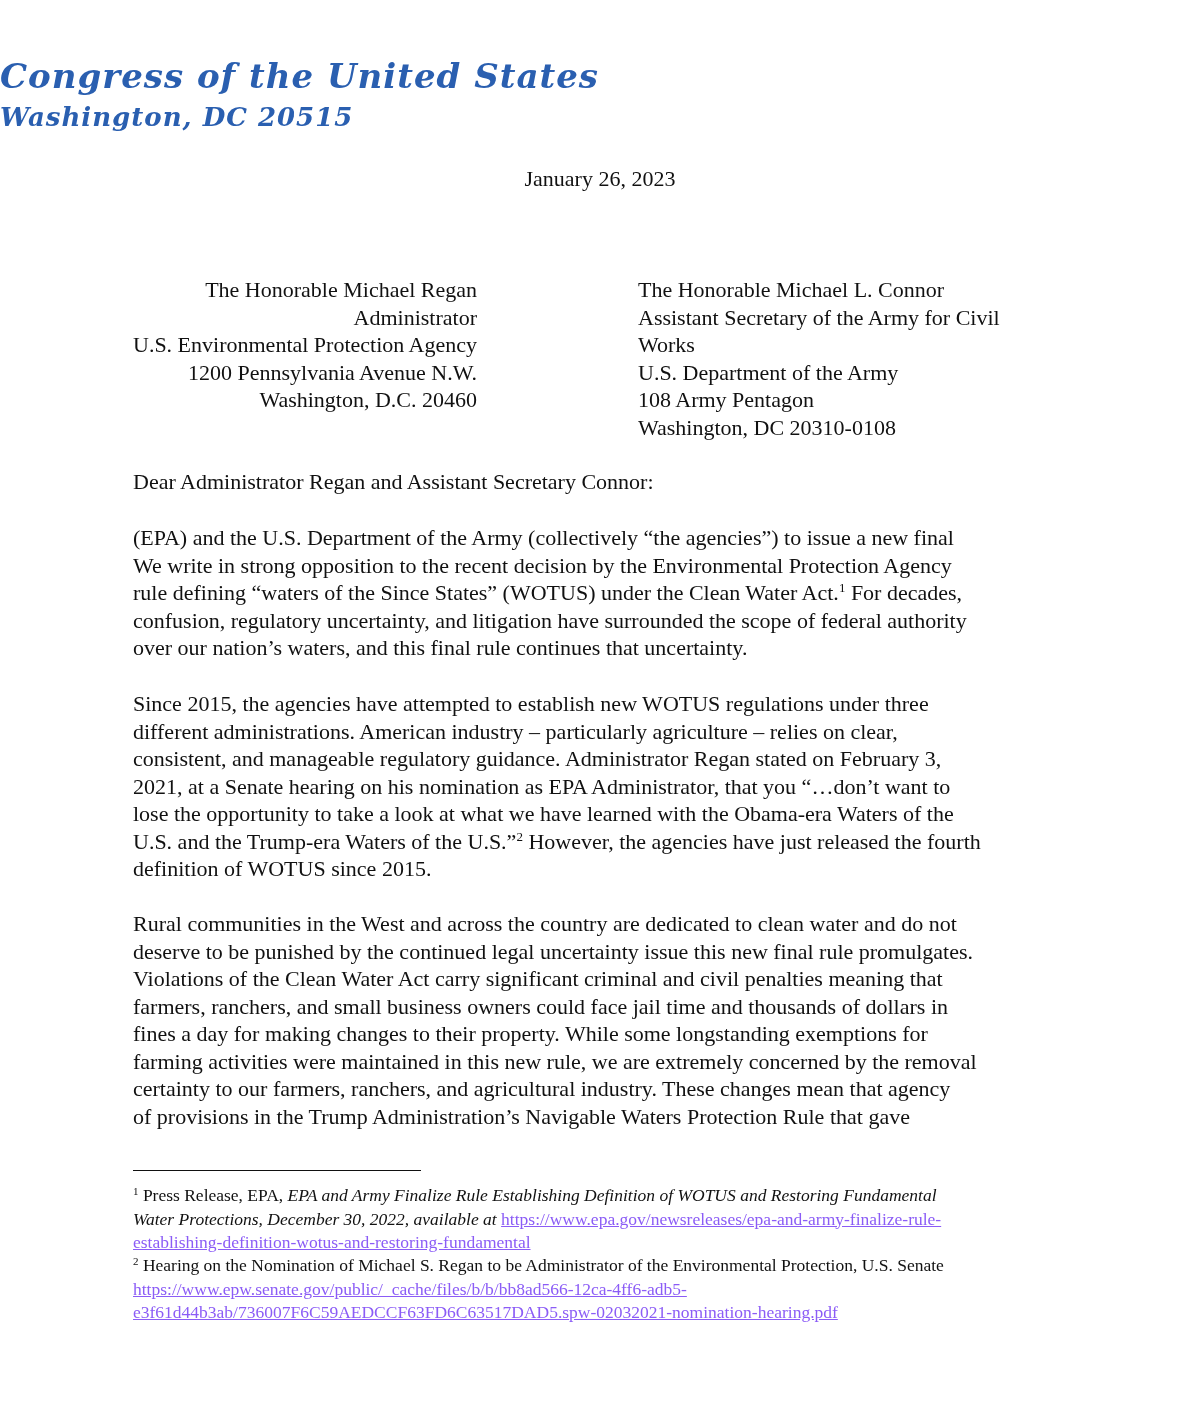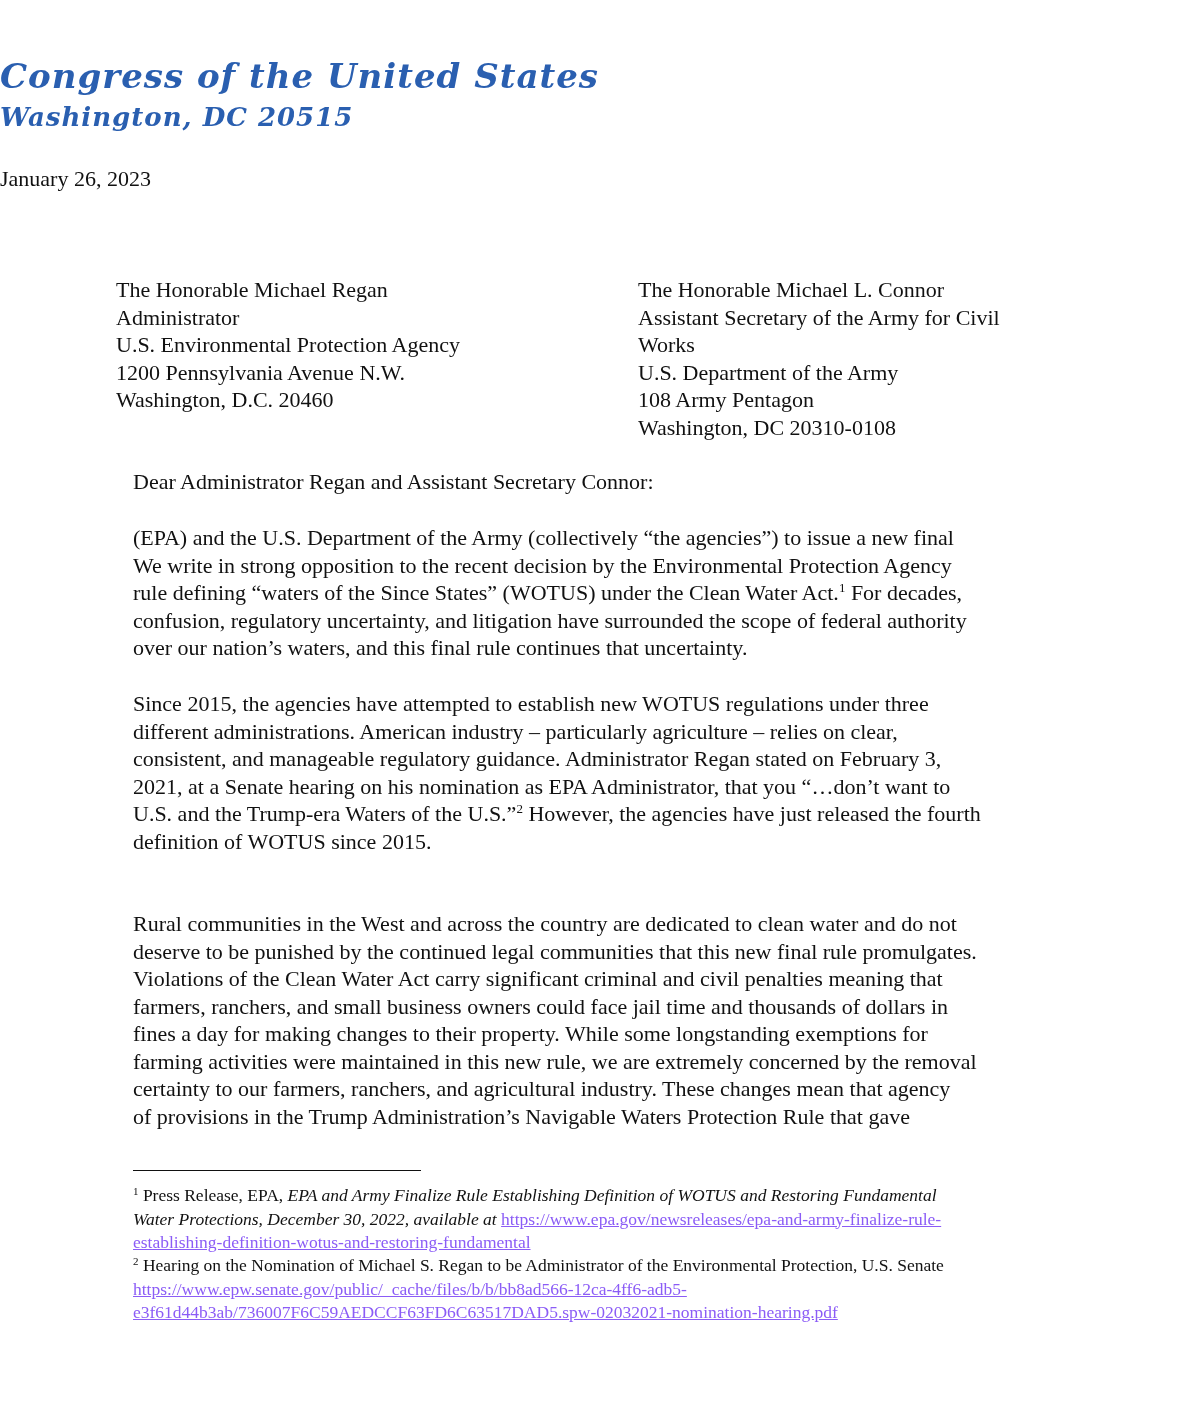--- a/index.html
+++ b/index.html
@@ -37,31 +37,31 @@
     .lh-sub {
       top: 102px;
       font-size: 26px;
       letter-spacing: 1px;
       font-style: italic;
     }
     .date {
       position: absolute;
       top: 166px;
       left: 0; width: 1200px;
-      text-align: left;
+      text-align: center;
       font-size: 22px;
     }
     .addr {
       position: absolute;
       top: 276px;
       font-size: 22px;
       line-height: 27.5px;
     }
     .addr div { white-space: nowrap; }
-    .addr-left { left: 116px; }
+    .addr-left { left: 133px; text-align: right; }
     .addr-right { left: 638px; }
     .salutation {
       position: absolute;
       top: 469px;
       left: 133px;
       font-size: 22px;
     }
     .para {
       position: absolute;
       left: 133px;
@@ -130,27 +130,28 @@
     <span class="ln"><span>rule defining “waters of the Since States” (WOTUS) under the Clean Water Act.</span><sup>1</sup><span> For decades,</span></span>
     <span class="ln">confusion, regulatory uncertainty, and litigation have surrounded the scope of federal authority</span>
     <span class="ln">over our nation’s waters, and this final rule continues that uncertainty.</span>
   </div>
 
   <div class="para p2">
     <span class="ln">Since 2015, the agencies have attempted to establish new WOTUS regulations under three</span>
     <span class="ln">different administrations. American industry – particularly agriculture – relies on clear,</span>
     <span class="ln">consistent, and manageable regulatory guidance. Administrator Regan stated on February 3,</span>
     <span class="ln">2021, at a Senate hearing on his nomination as EPA Administrator, that you “…don’t want to</span>
+    <span class="ln">lose the opportunity to take a look at what we have learned with the Obama-era Waters of the</span>
     <span class="ln"><span>U.S. and the Trump-era Waters of the U.S.”</span><sup>2</sup><span> However, the agencies have just released the fourth</span></span>
     <span class="ln">definition of WOTUS since 2015.</span>
   </div>
 
   <div class="para p3">
     <span class="ln">Rural communities in the West and across the country are dedicated to clean water and do not</span>
-    <span class="ln">deserve to be punished by the continued legal communities that this new final rule promulgates.</span>
+    <span class="ln">deserve to be punished by the continued legal uncertainty issue this new final rule promulgates.</span>
     <span class="ln">Violations of the Clean Water Act carry significant criminal and civil penalties meaning that</span>
     <span class="ln">farmers, ranchers, and small business owners could face jail time and thousands of dollars in</span>
     <span class="ln">fines a day for making changes to their property. While some longstanding exemptions for</span>
     <span class="ln">farming activities were maintained in this new rule, we are extremely concerned by the removal</span>
     <span class="ln">certainty to our farmers, ranchers, and agricultural industry. These changes mean that agency</span>
     <span class="ln">of provisions in the Trump Administration’s Navigable Waters Protection Rule that gave</span>
   </div>
 
   <div class="fn-rule"></div>
 

